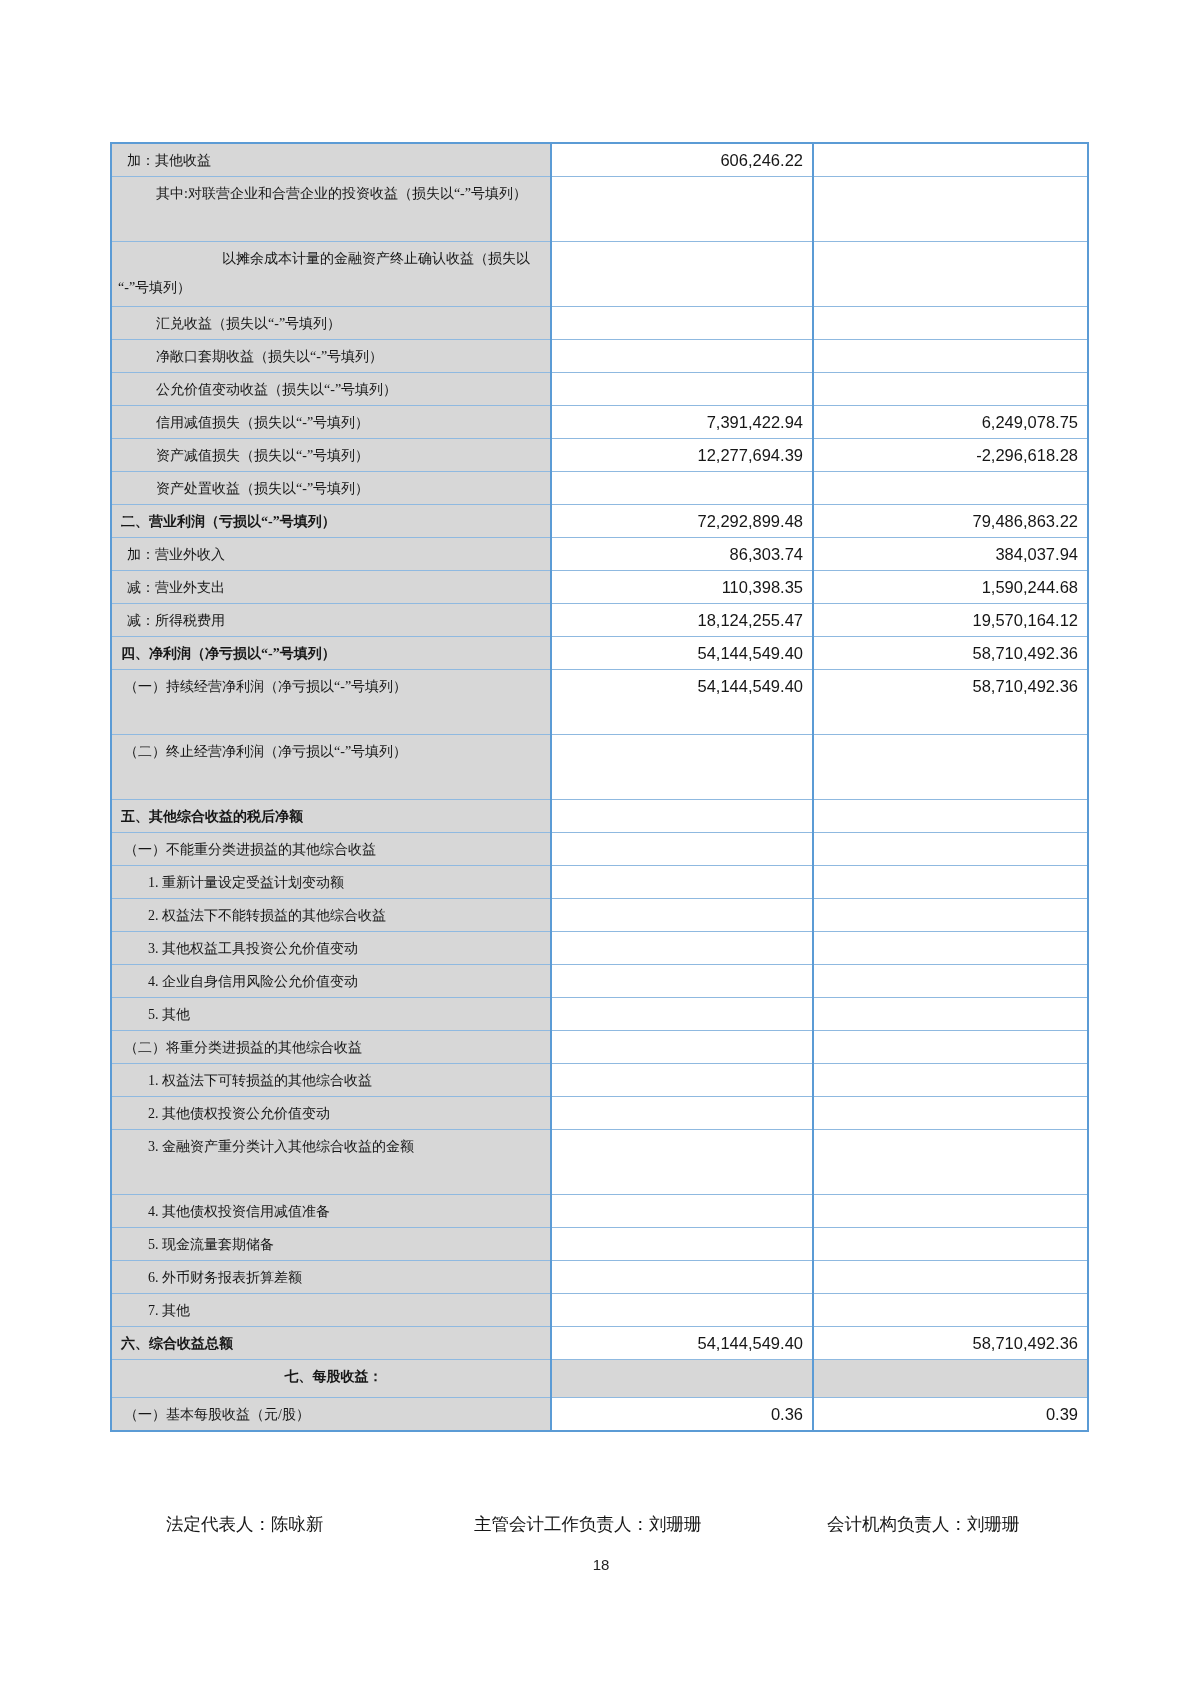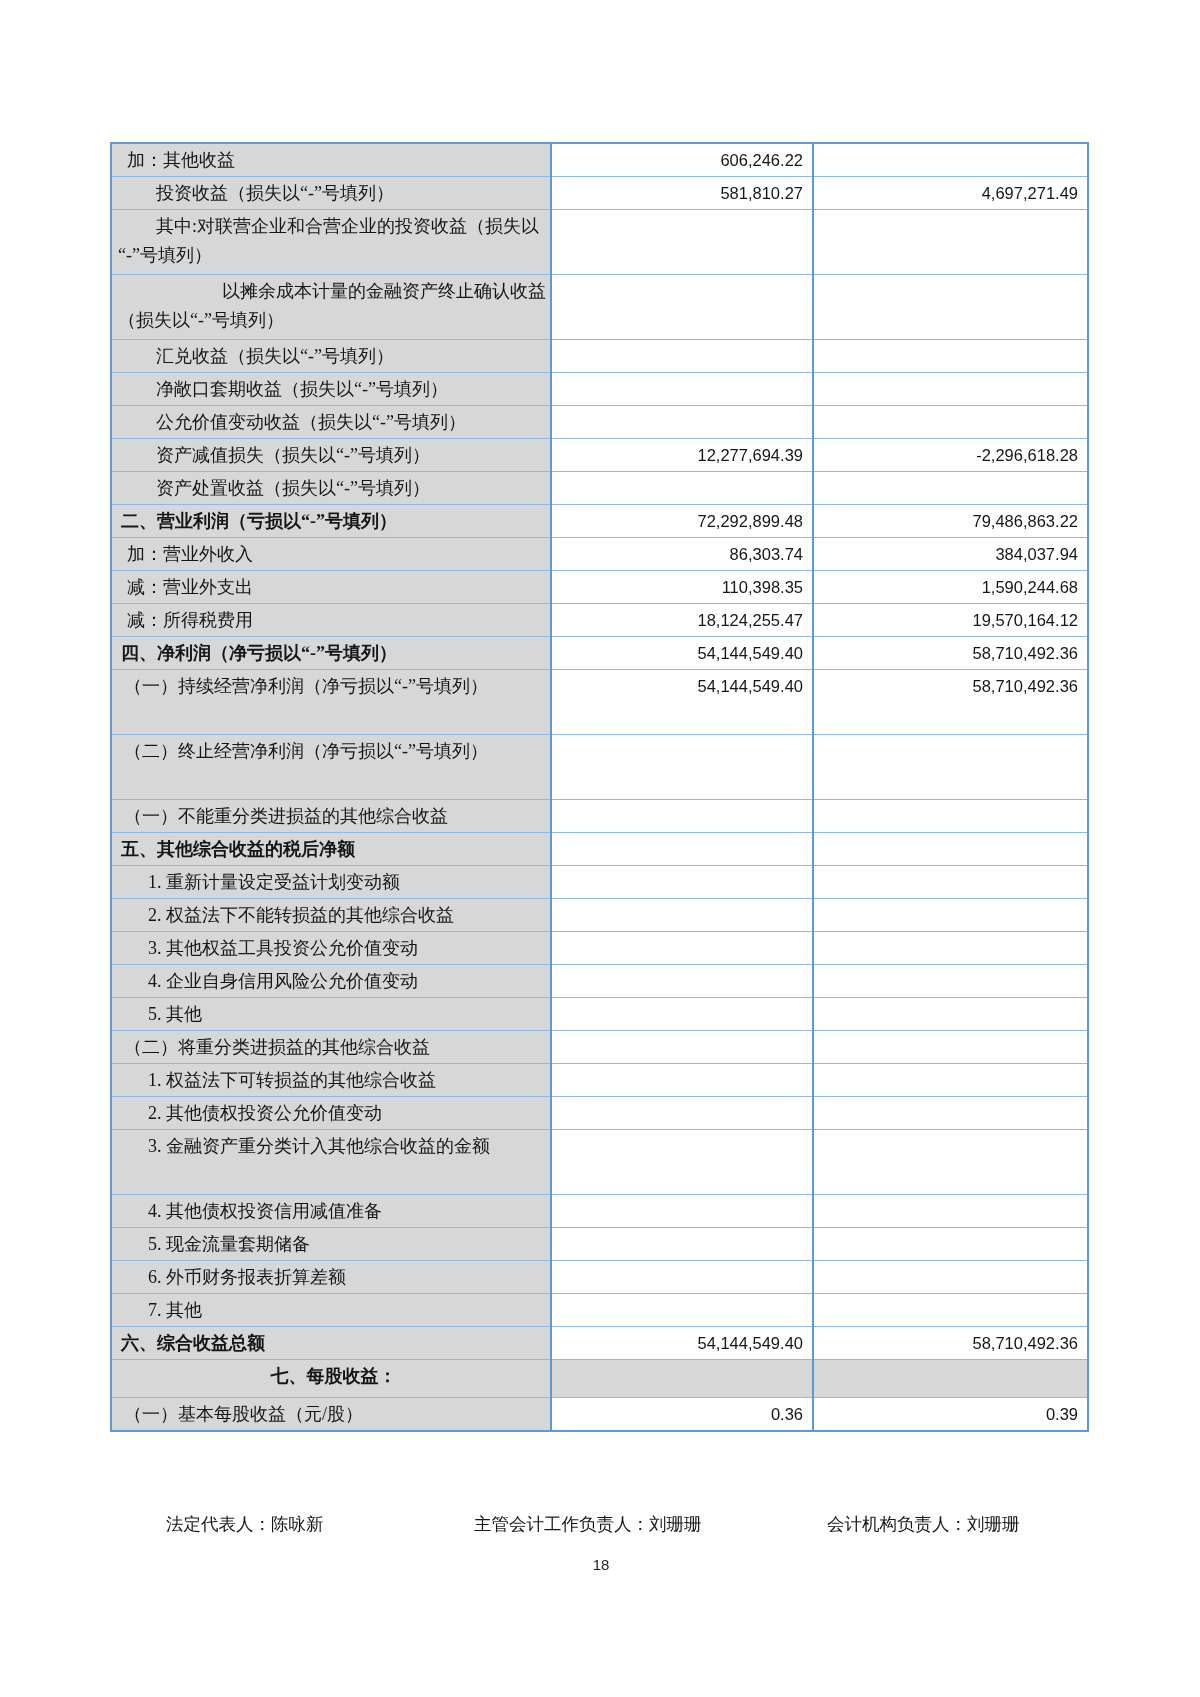--- a/index.html
+++ b/index.html
@@ -26,21 +26,21 @@
     border-top:1px solid #8fb9e0;
     border-bottom:1px solid #8fb9e0;
     border-left:2px solid #5b9bd5;
     border-right:2px solid #5b9bd5;
     vertical-align:top;
     padding:0;
     overflow:hidden;
   }
   td.lbl{
     background:#d7d7d7;
-    font-size:18px;line-height:29px;
+    font-size:14px;line-height:29px;
     padding:2px 4px 1px 6px;
   }
   td.val{
     background:#ffffff;
     font-family:"Liberation Sans","DejaVu Sans",sans-serif;
     font-size:16.5px;line-height:29px;
     text-align:right;
     padding:2px 9px 1px 4px;
   }
   td.val.shade{background:#d7d7d7;}
@@ -80,25 +80,20 @@
       <col class="c-label">
       <col class="c-v1">
       <col class="c-v2">
     </colgroup>
     <tbody>
         <tr class="row">
           <td class="lbl ind-a">加：其他收益</td>
           <td class="val">606,246.22</td>
           <td class="val"></td>
         </tr>
-        <tr class="row">
-          <td class="lbl ind-b">投资收益（损失以“-”号填列）</td>
-          <td class="val">581,810.27</td>
-          <td class="val">4,697,271.49</td>
-        </tr>
         <tr class="row tall">
           <td class="lbl ind-b">其中:对联营企业和合营企业的投资收益（损失以“-”号填列）</td>
           <td class="val"></td>
           <td class="val"></td>
         </tr>
         <tr class="row tall">
           <td class="lbl ind-deep">以摊余成本计量的金融资产终止确认收益（损失以“-”号填列）</td>
           <td class="val"></td>
           <td class="val"></td>
         </tr>
@@ -109,20 +104,25 @@
         </tr>
         <tr class="row">
           <td class="lbl ind-b">净敞口套期收益（损失以“-”号填列）</td>
           <td class="val"></td>
           <td class="val"></td>
         </tr>
         <tr class="row">
           <td class="lbl ind-b">公允价值变动收益（损失以“-”号填列）</td>
           <td class="val"></td>
           <td class="val"></td>
+        </tr>
+        <tr class="row">
+          <td class="lbl ind-b">信用减值损失（损失以“-”号填列）</td>
+          <td class="val">7,391,422.94</td>
+          <td class="val">6,249,078.75</td>
         </tr>
         <tr class="row">
           <td class="lbl ind-b">资产减值损失（损失以“-”号填列）</td>
           <td class="val">12,277,694.39</td>
           <td class="val">-2,296,618.28</td>
         </tr>
         <tr class="row">
           <td class="lbl ind-b">资产处置收益（损失以“-”号填列）</td>
           <td class="val"></td>
           <td class="val"></td>
@@ -156,26 +156,26 @@
           <td class="lbl ind-paren">（一）持续经营净利润（净亏损以“-”号填列）</td>
           <td class="val">54,144,549.40</td>
           <td class="val">58,710,492.36</td>
         </tr>
         <tr class="row tall">
           <td class="lbl ind-paren">（二）终止经营净利润（净亏损以“-”号填列）</td>
           <td class="val"></td>
           <td class="val"></td>
         </tr>
         <tr class="row">
+          <td class="lbl ind-head b">五、其他综合收益的税后净额</td>
+          <td class="val"></td>
+          <td class="val"></td>
+        </tr>
+        <tr class="row">
           <td class="lbl ind-paren">（一）不能重分类进损益的其他综合收益</td>
-          <td class="val"></td>
-          <td class="val"></td>
-        </tr>
-        <tr class="row">
-          <td class="lbl ind-head b">五、其他综合收益的税后净额</td>
           <td class="val"></td>
           <td class="val"></td>
         </tr>
         <tr class="row">
           <td class="lbl ind-num">1. 重新计量设定受益计划变动额</td>
           <td class="val"></td>
           <td class="val"></td>
         </tr>
         <tr class="row">
           <td class="lbl ind-num">2. 权益法下不能转损益的其他综合收益</td>

